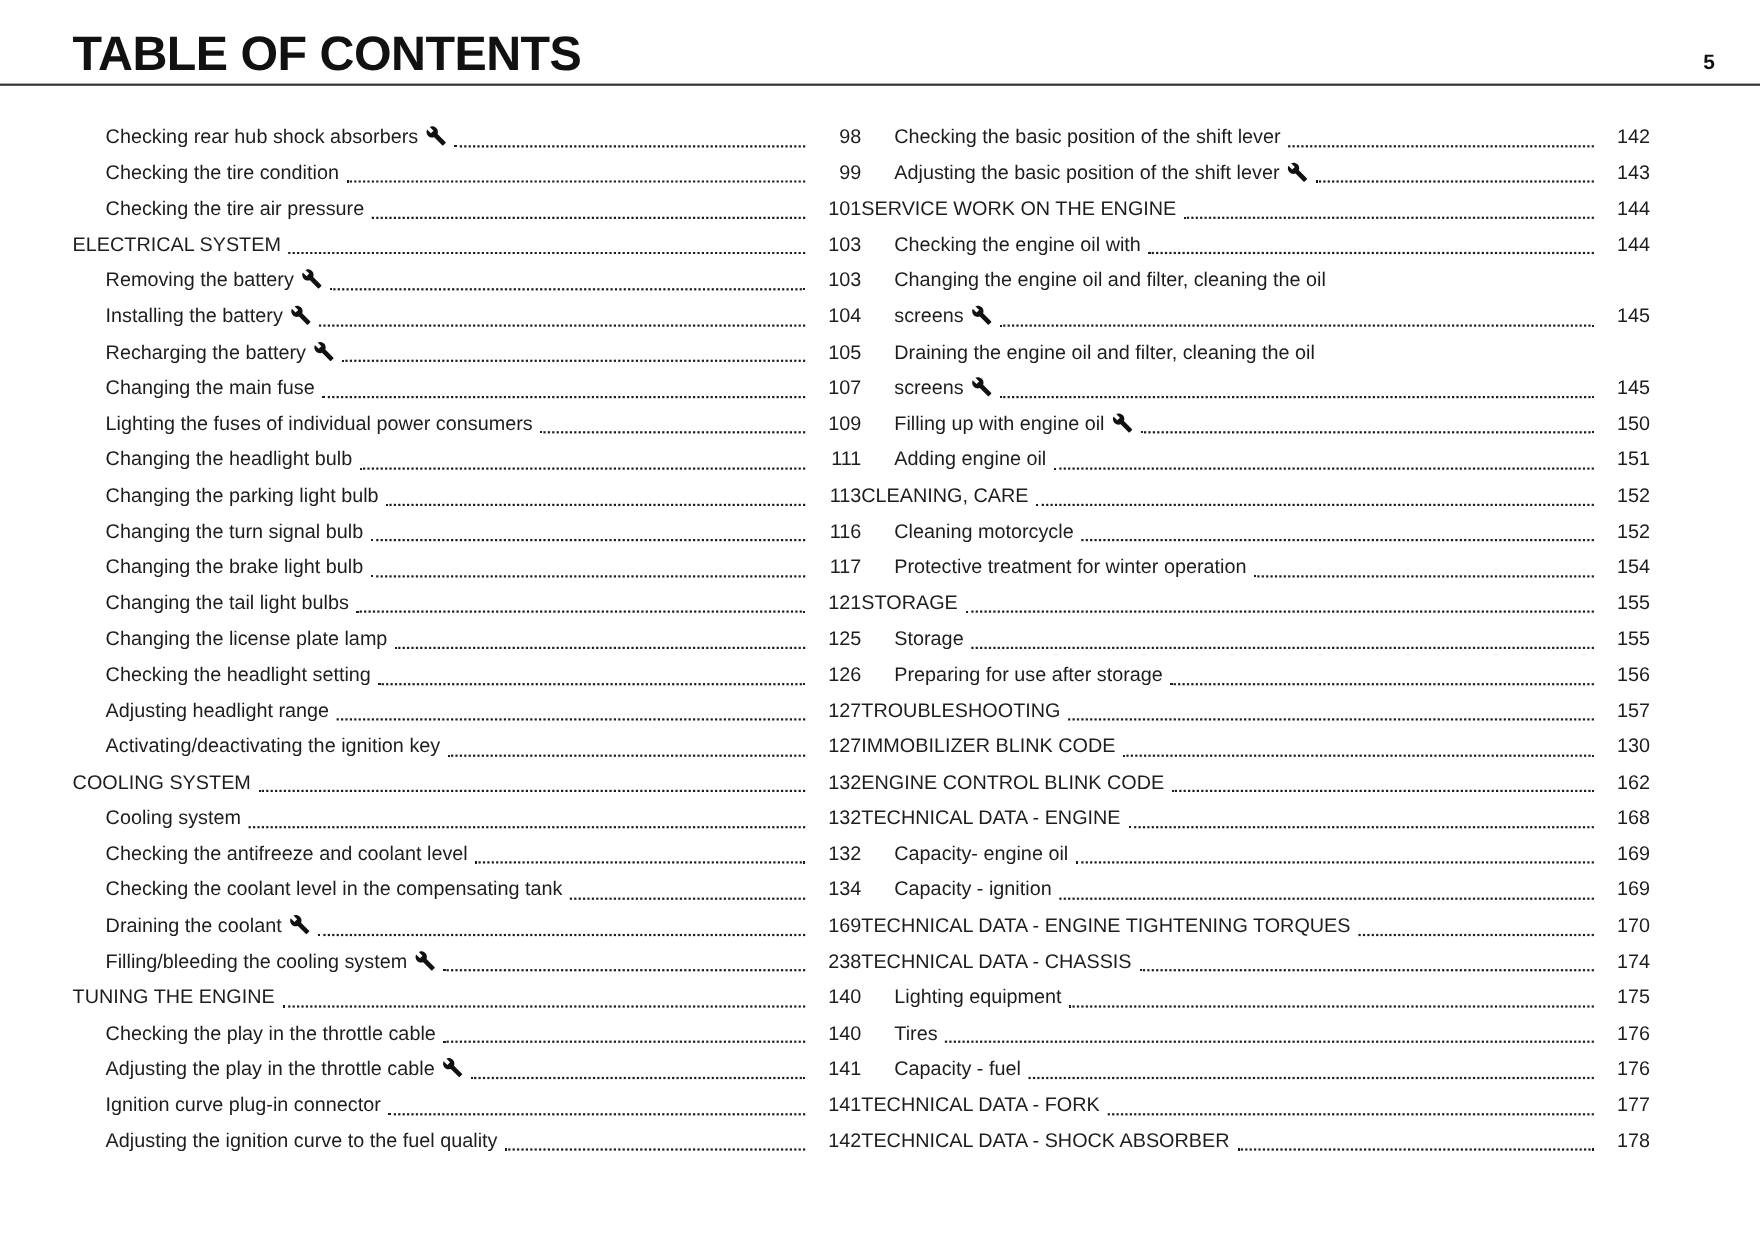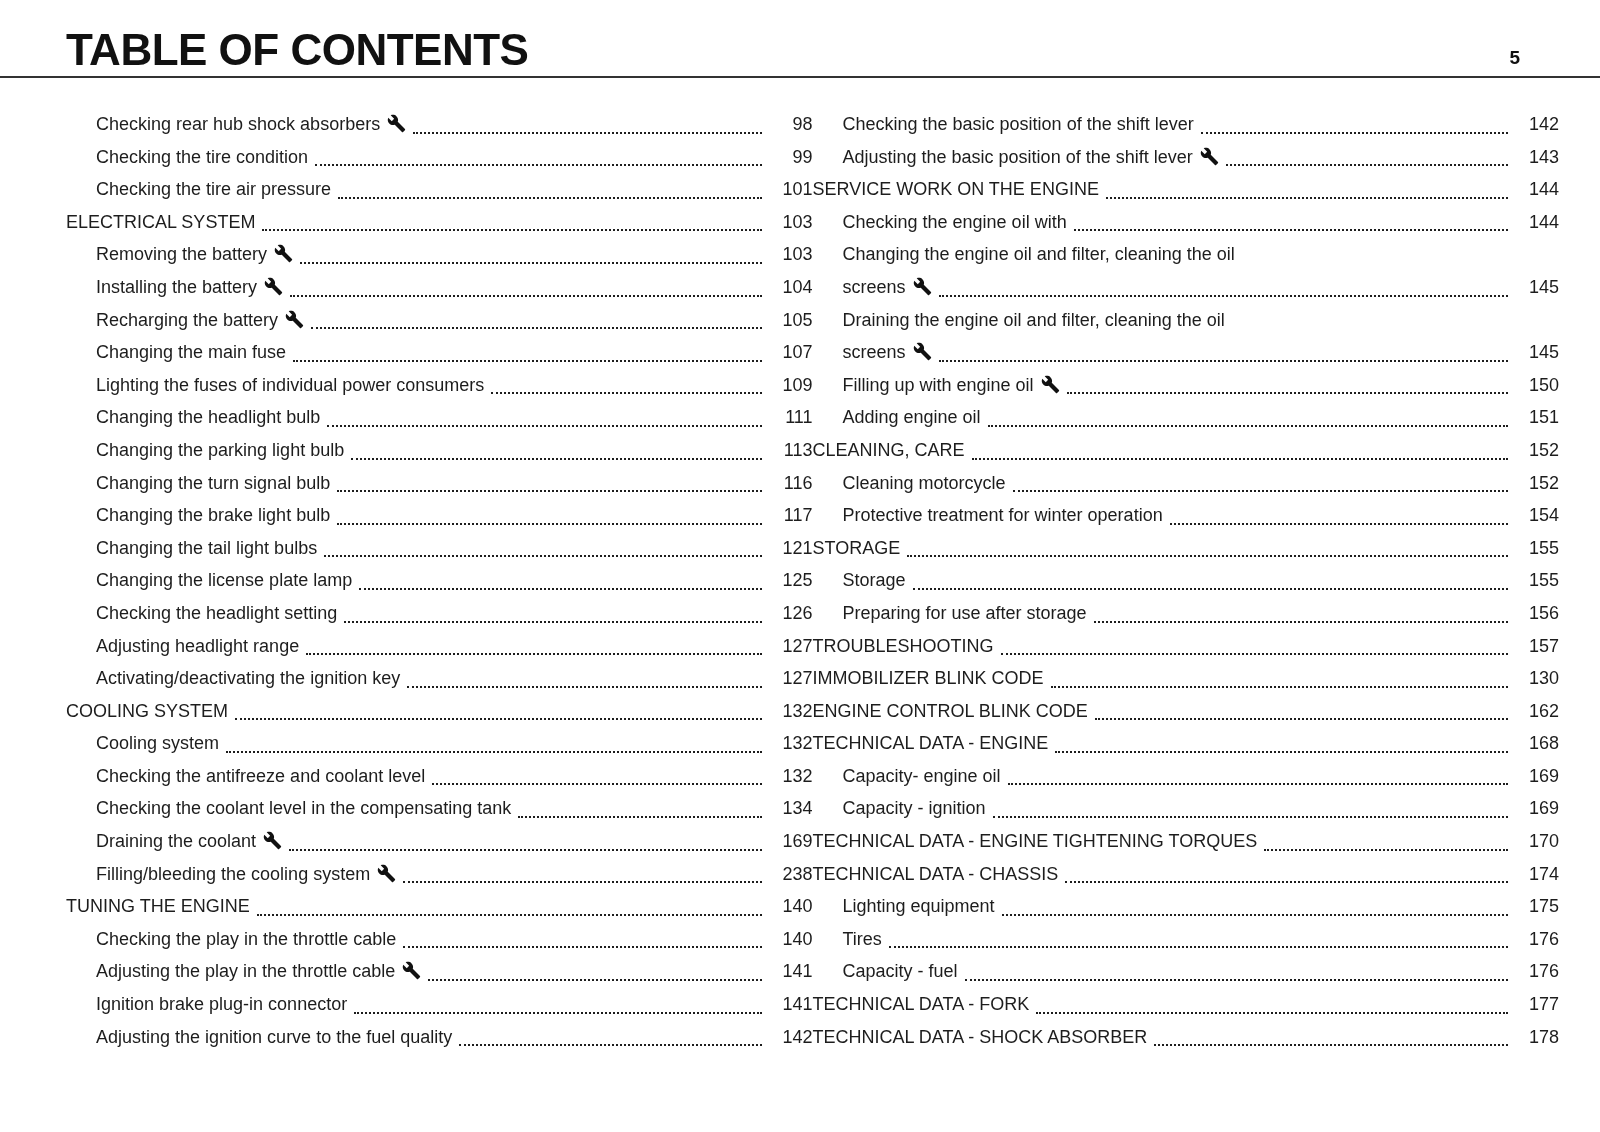--- a/index.html
+++ b/index.html
@@ -11,40 +11,40 @@
     width: 1600px;
     height: 1132px;
     overflow: hidden;
     font-family: "Liberation Sans", "DejaVu Sans", sans-serif;
     color: #1d1d1d;
   }
   .header {
     display: flex;
     justify-content: space-between;
     align-items: flex-end;
-    padding: 28px 80px 4px 66px;
+    padding: 28px 41px 4px 66px;
     border-bottom: 2px solid #333333;
   }
   .doc-title {
     margin: 0;
     font-size: 44px;
     font-weight: 900;
     letter-spacing: -0.5px;
     line-height: 1;
     color: #111111;
   }
   .page-num {
     font-size: 19px;
     font-weight: bold;
     padding-bottom: 3px;
     color: #111111;
   }
   .columns {
     display: flex;
-    padding: 30px 41px 0 66px;
+    padding: 30px 100px 0 66px;
     align-items: flex-end;
   }
   .col {
     flex: 1;
     min-width: 0;
   }
   .toc-row {
     font-size: 18px;
     line-height: 32.6px;
   }
@@ -292,21 +292,21 @@
           <div class="toc-flexline">
             <span class="toc-label">Adjusting the play in the throttle cable<svg viewBox="0 0 24 24" class="wrench-icon">
                 <path d="M22.7 19l-9.1-9.1c.9-2.3.4-5-1.5-6.9-2-2-5-2.4-7.4-1.3L9 6 6 9 1.6 4.7C.4 7.1.9 10.1 2.9 12.1c1.9 1.9 4.6 2.4 6.9 1.5l9.1 9.1c.4.4 1 .4 1.4 0l2.3-2.3c.5-.4.5-1.1.1-1.4z"></path>
               </svg></span>
             <span class="toc-dots"></span>
             <span class="toc-page">141</span>
           </div>
         </div>
         <div class="toc-row level-1">
           <div class="toc-flexline">
-            <span class="toc-label">Ignition brake plug-in connector</span>
+            <span class="toc-label">Ignition curve plug-in connector</span>
             <span class="toc-dots"></span>
             <span class="toc-page">141</span>
           </div>
         </div>
         <div class="toc-row level-1">
           <div class="toc-flexline">
             <span class="toc-label">Adjusting the ignition curve to the fuel quality</span>
             <span class="toc-dots"></span>
             <span class="toc-page">142</span>
           </div>

